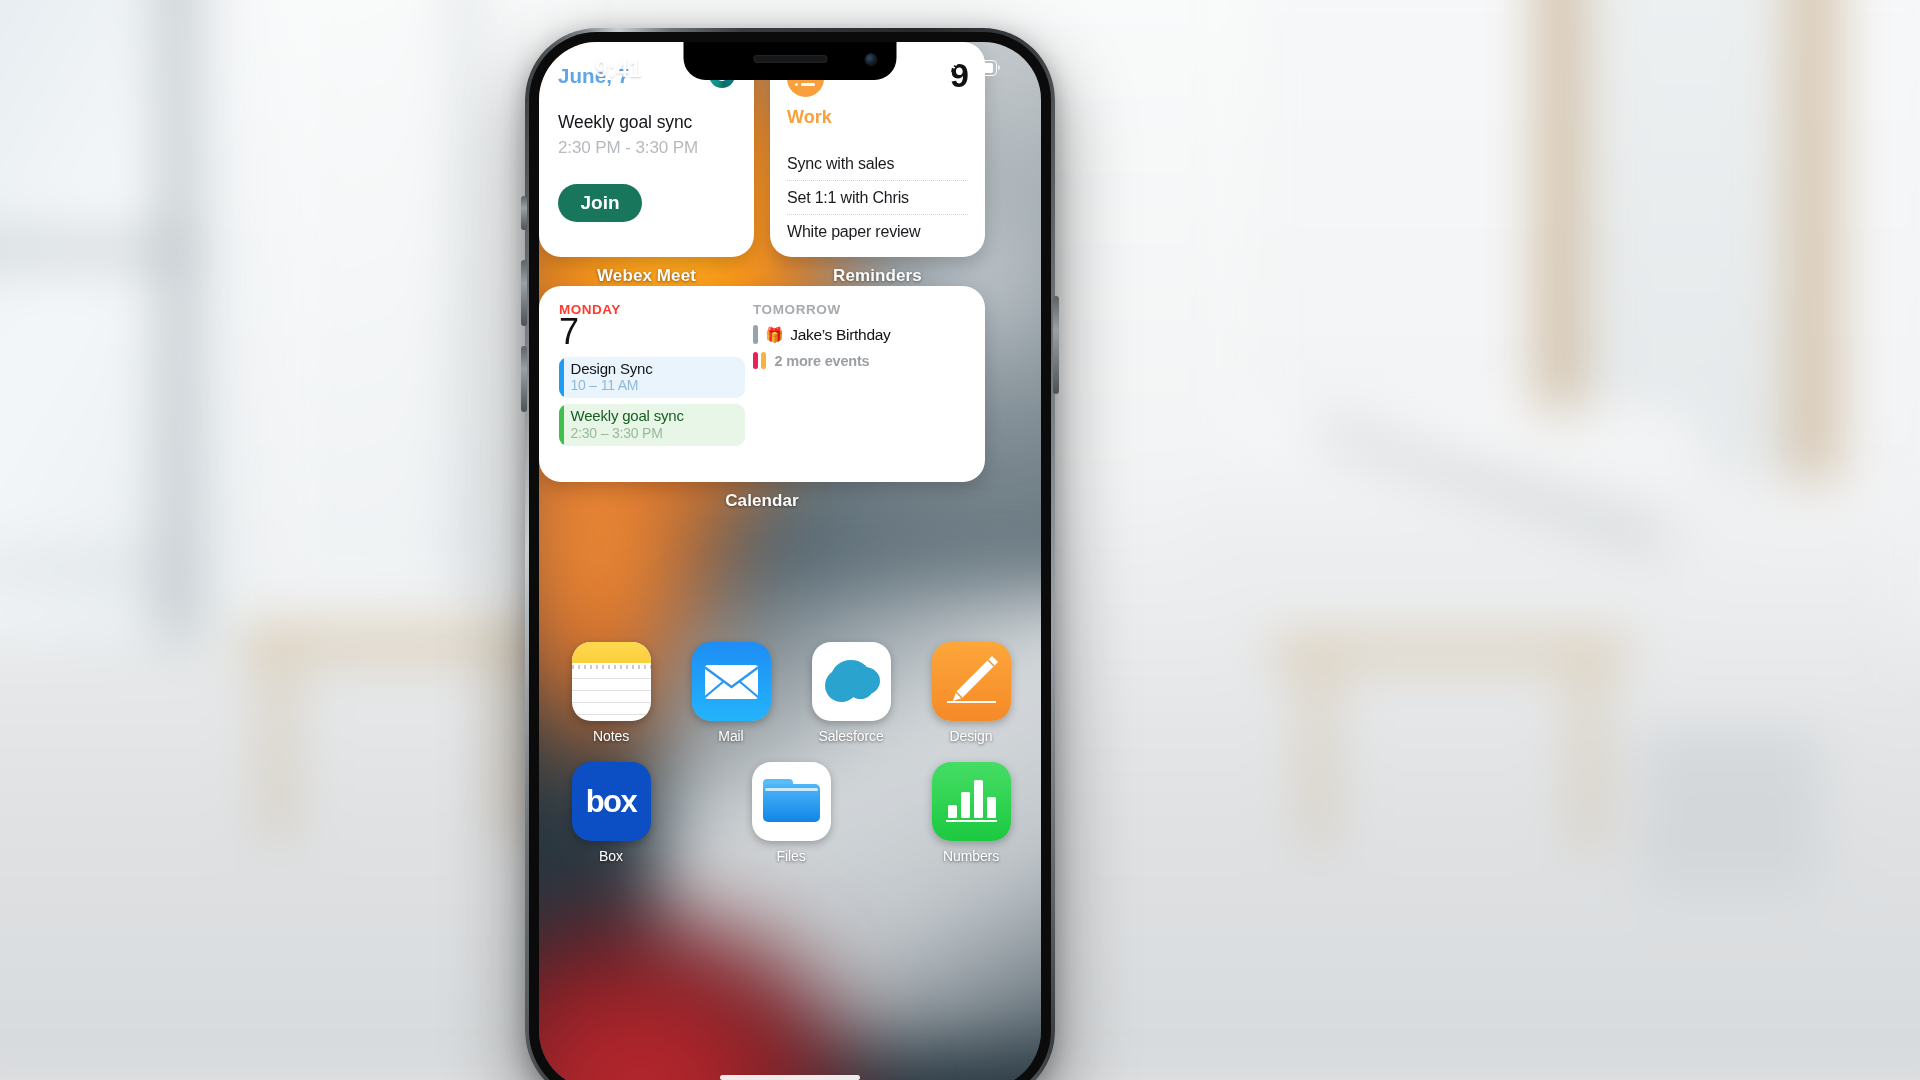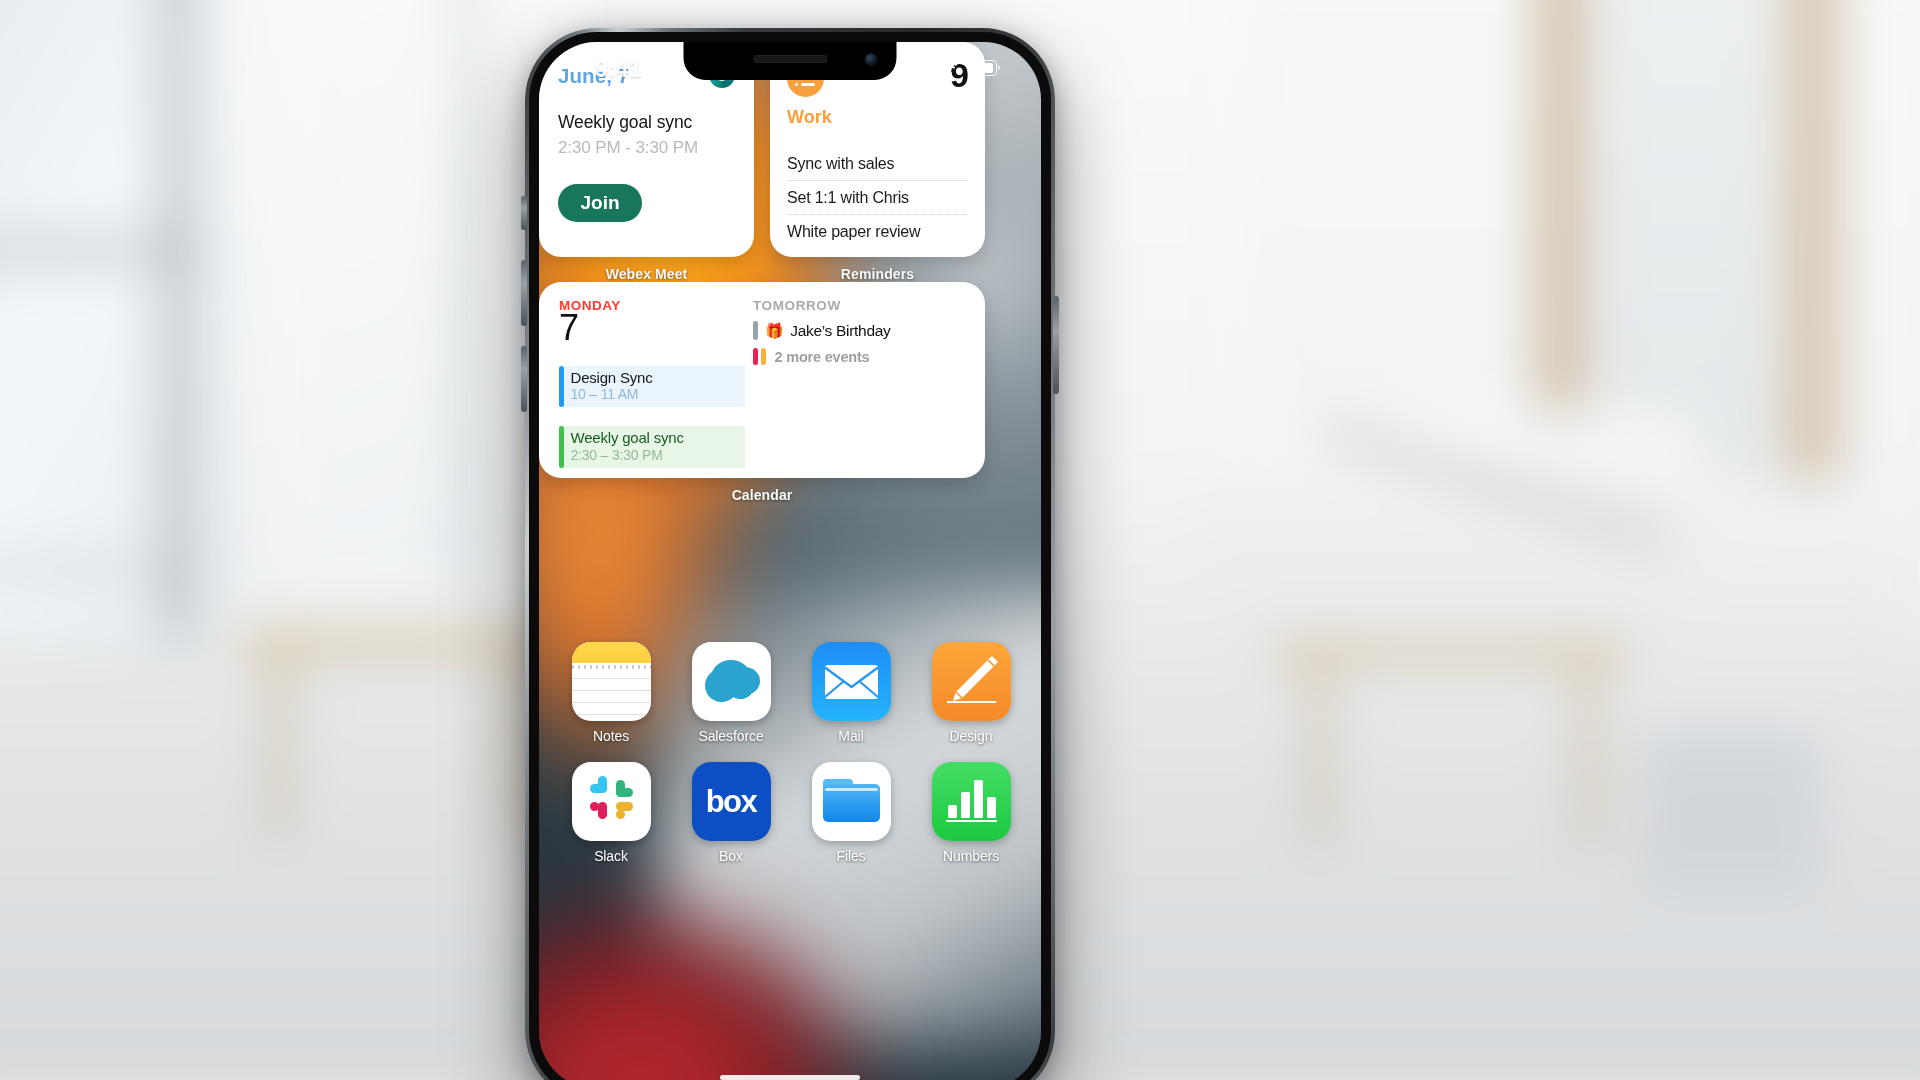--- a/index.html
+++ b/index.html
@@ -129,21 +129,21 @@
           box-shadow:0 0 0 1px #1a1c1e;}
 
   
   #home{position:absolute;inset:0;z-index:5;padding:0;}
   #widgets-top{left:28px;top:96px;width:446px;display:flex;gap:16px;}
   .widget{
     background:#fff;border-radius:22px;box-shadow:0 7px 18px rgba(0,0,0,.17);
     position:relative;
   }
   .w-small{width:215px;height:215px;}
-  .w-label{text-align:center;color:#fff;font-size:14px;font-weight:600;margin-top:9px;
+  .w-label{text-align:center;color:#fff;font-size:17px;font-weight:600;margin-top:9px;
            text-shadow:0 1px 3px rgba(0,0,0,.45);letter-spacing:.1px;}
   .wcol{display:flex;flex-direction:column;}
 
   
   .webex-pad{padding:20px 19px 0 19px;}
   .webex-top{display:flex;align-items:flex-end;justify-content:space-between;}
   .webex-date{color:#5ea6e8;font-size:20.5px;font-weight:700;letter-spacing:.1px;}
   .webex-logo{width:26px;height:26px;border-radius:50%;
      background:conic-gradient(from 200deg,#0f8a7e 0deg,#1aa7c4 90deg,#2b9fd4 170deg,#0d7f9c 250deg,#0a6e63 330deg,#0f8a7e 360deg);
      position:relative;}
@@ -175,21 +175,21 @@
   .rem-item + .rem-item{border-top:1.4px dotted #d3d5d8;}
 
   
   #widget-cal{left:28px;top:352px;width:446px;}
   .w-large{width:446px;height:196px;display:flex;}
   .cal-left{width:206px;padding:16px 0 0 20px;box-sizing:border-box;}
   .cal-right{flex:1;padding:16px 14px 0 8px;box-sizing:border-box;}
   .cal-dayname{color:#ff3b30;font-size:13.5px;font-weight:700;letter-spacing:.5px;}
   .cal-daynum{font-size:36px;color:#111;font-weight:400;line-height:1.02;margin-top:-3px;letter-spacing:-1px;}
   .cal-tom{color:#a7abaf;font-size:13.5px;font-weight:600;letter-spacing:.6px;}
-  .ev{display:flex;border-radius:1px;overflow:hidden;margin-top:19px;}
+  .ev{display:flex;border-radius:9px;overflow:hidden;margin-top:6px;}
   .ev .bar{width:4.5px;border-radius:3px;flex:none;}
   .ev .body{padding:3px 6px 4px 7px;flex:1;}
   .ev .t1{font-size:15px;letter-spacing:-.2px;line-height:1.18;}
   .ev .t2{font-size:14px;letter-spacing:-.2px;line-height:1.2;}
   .ev .t3{font-size:14px;letter-spacing:-.2px;line-height:1.2;}
   .ev-blue{background:#eaf4fd;}
   .ev-blue .bar{background:#1f9cf0;}
   .ev-blue .t1{color:#15161a;}
   .ev-blue .t2{color:#8fb9da;}
   .ev-green{background:#e7f6e7;}
@@ -425,69 +425,56 @@
               <div class="hole"></div>
               <div class="rule" style="top:36px"></div>
               <div class="rule" style="top:48px"></div>
               <div class="rule" style="top:60px"></div>
               <div class="rule" style="top:72px"></div>
             </div>
             <div class="app-name">Notes</div>
           </div>
 
           <div class="app">
+            <div class="ico ico-mail">
+              <svg width="79" height="79" viewBox="0 0 79 79" style="position:absolute;left:0;top:0">
+                <rect x="13" y="23" width="53" height="34" rx="3" fill="#ffffff"></rect>
+                <path d="M13 25.5 L39.5 45 L66 25.5" fill="none" stroke="#2a97f4" stroke-width="2.4"></path>
+                <path d="M13 55 L32 39 M66 55 L47 39" stroke="#2a97f4" stroke-width="2.2" fill="none"></path>
+              </svg>
+            </div>
+            <div class="app-name">Mail</div>
+          </div>
+
+          <div class="app">
             <div class="ico ico-sf">
               <div class="c c1"></div>
                 <div class="c c2"></div>
                 <div class="c c3"></div>
               <div class="c c4"></div>
                 <div class="c c5"></div>
             </div>
             <div class="app-name">Salesforce</div>
-          </div>
-
-          <div class="app">
-            <div class="ico ico-mail">
-              <svg width="79" height="79" viewBox="0 0 79 79" style="position:absolute;left:0;top:0">
-                <rect x="13" y="23" width="53" height="34" rx="3" fill="#ffffff"></rect>
-                <path d="M13 25.5 L39.5 45 L66 25.5" fill="none" stroke="#2a97f4" stroke-width="2.4"></path>
-                <path d="M13 55 L32 39 M66 55 L47 39" stroke="#2a97f4" stroke-width="2.2" fill="none"></path>
-              </svg>
-            </div>
-            <div class="app-name">Mail</div>
           </div>
 
           <div class="app">
             <div class="ico ico-pages">
               <svg width="79" height="79" viewBox="0 0 79 79" style="position:absolute;left:0;top:0">
                 <path d="M60 14 L66 20 L30 56 L21 59 L24 50 Z" fill="#ffffff"></path>
                 <path d="M24 50 L30 56" stroke="#f4922c" stroke-width="1.6"></path>
                 <path d="M56 18 L62 24" stroke="#f4922c" stroke-width="1.6"></path>
               </svg>
               <div class="line"></div>
             </div>
             <div class="app-name">Design</div>
           </div>
         </div>
 
         <div class="app-row">
 
-          <div class="app">
-            <div class="ico ico-slack">
-              <b style="left:18px;top:22px;width:17px;height:9px;background:#36c5f0"></b>
-              <b style="left:26px;top:14px;width:9px;height:17px;background:#36c5f0"></b>
-              <b style="left:44px;top:18px;width:9px;height:17px;background:#2eb67d"></b>
-              <b style="left:44px;top:26px;width:17px;height:9px;background:#2eb67d"></b>
-              <b style="left:18px;top:40px;width:9px;height:9px;background:#e01e5a"></b>
-              <b style="left:26px;top:40px;width:9px;height:17px;background:#e01e5a"></b>
-              <b style="left:44px;top:40px;width:17px;height:9px;background:#ecb22e"></b>
-              <b style="left:44px;top:48px;width:9px;height:9px;background:#ecb22e"></b>
-            </div>
-            <div class="app-name">Slack</div>
-          </div>
 
           <div class="app">
             <div class="ico ico-box">
               <div class="t">box</div>
             </div>
             <div class="app-name">Box</div>
           </div>
 
           <div class="app">
             <div class="ico ico-files">

